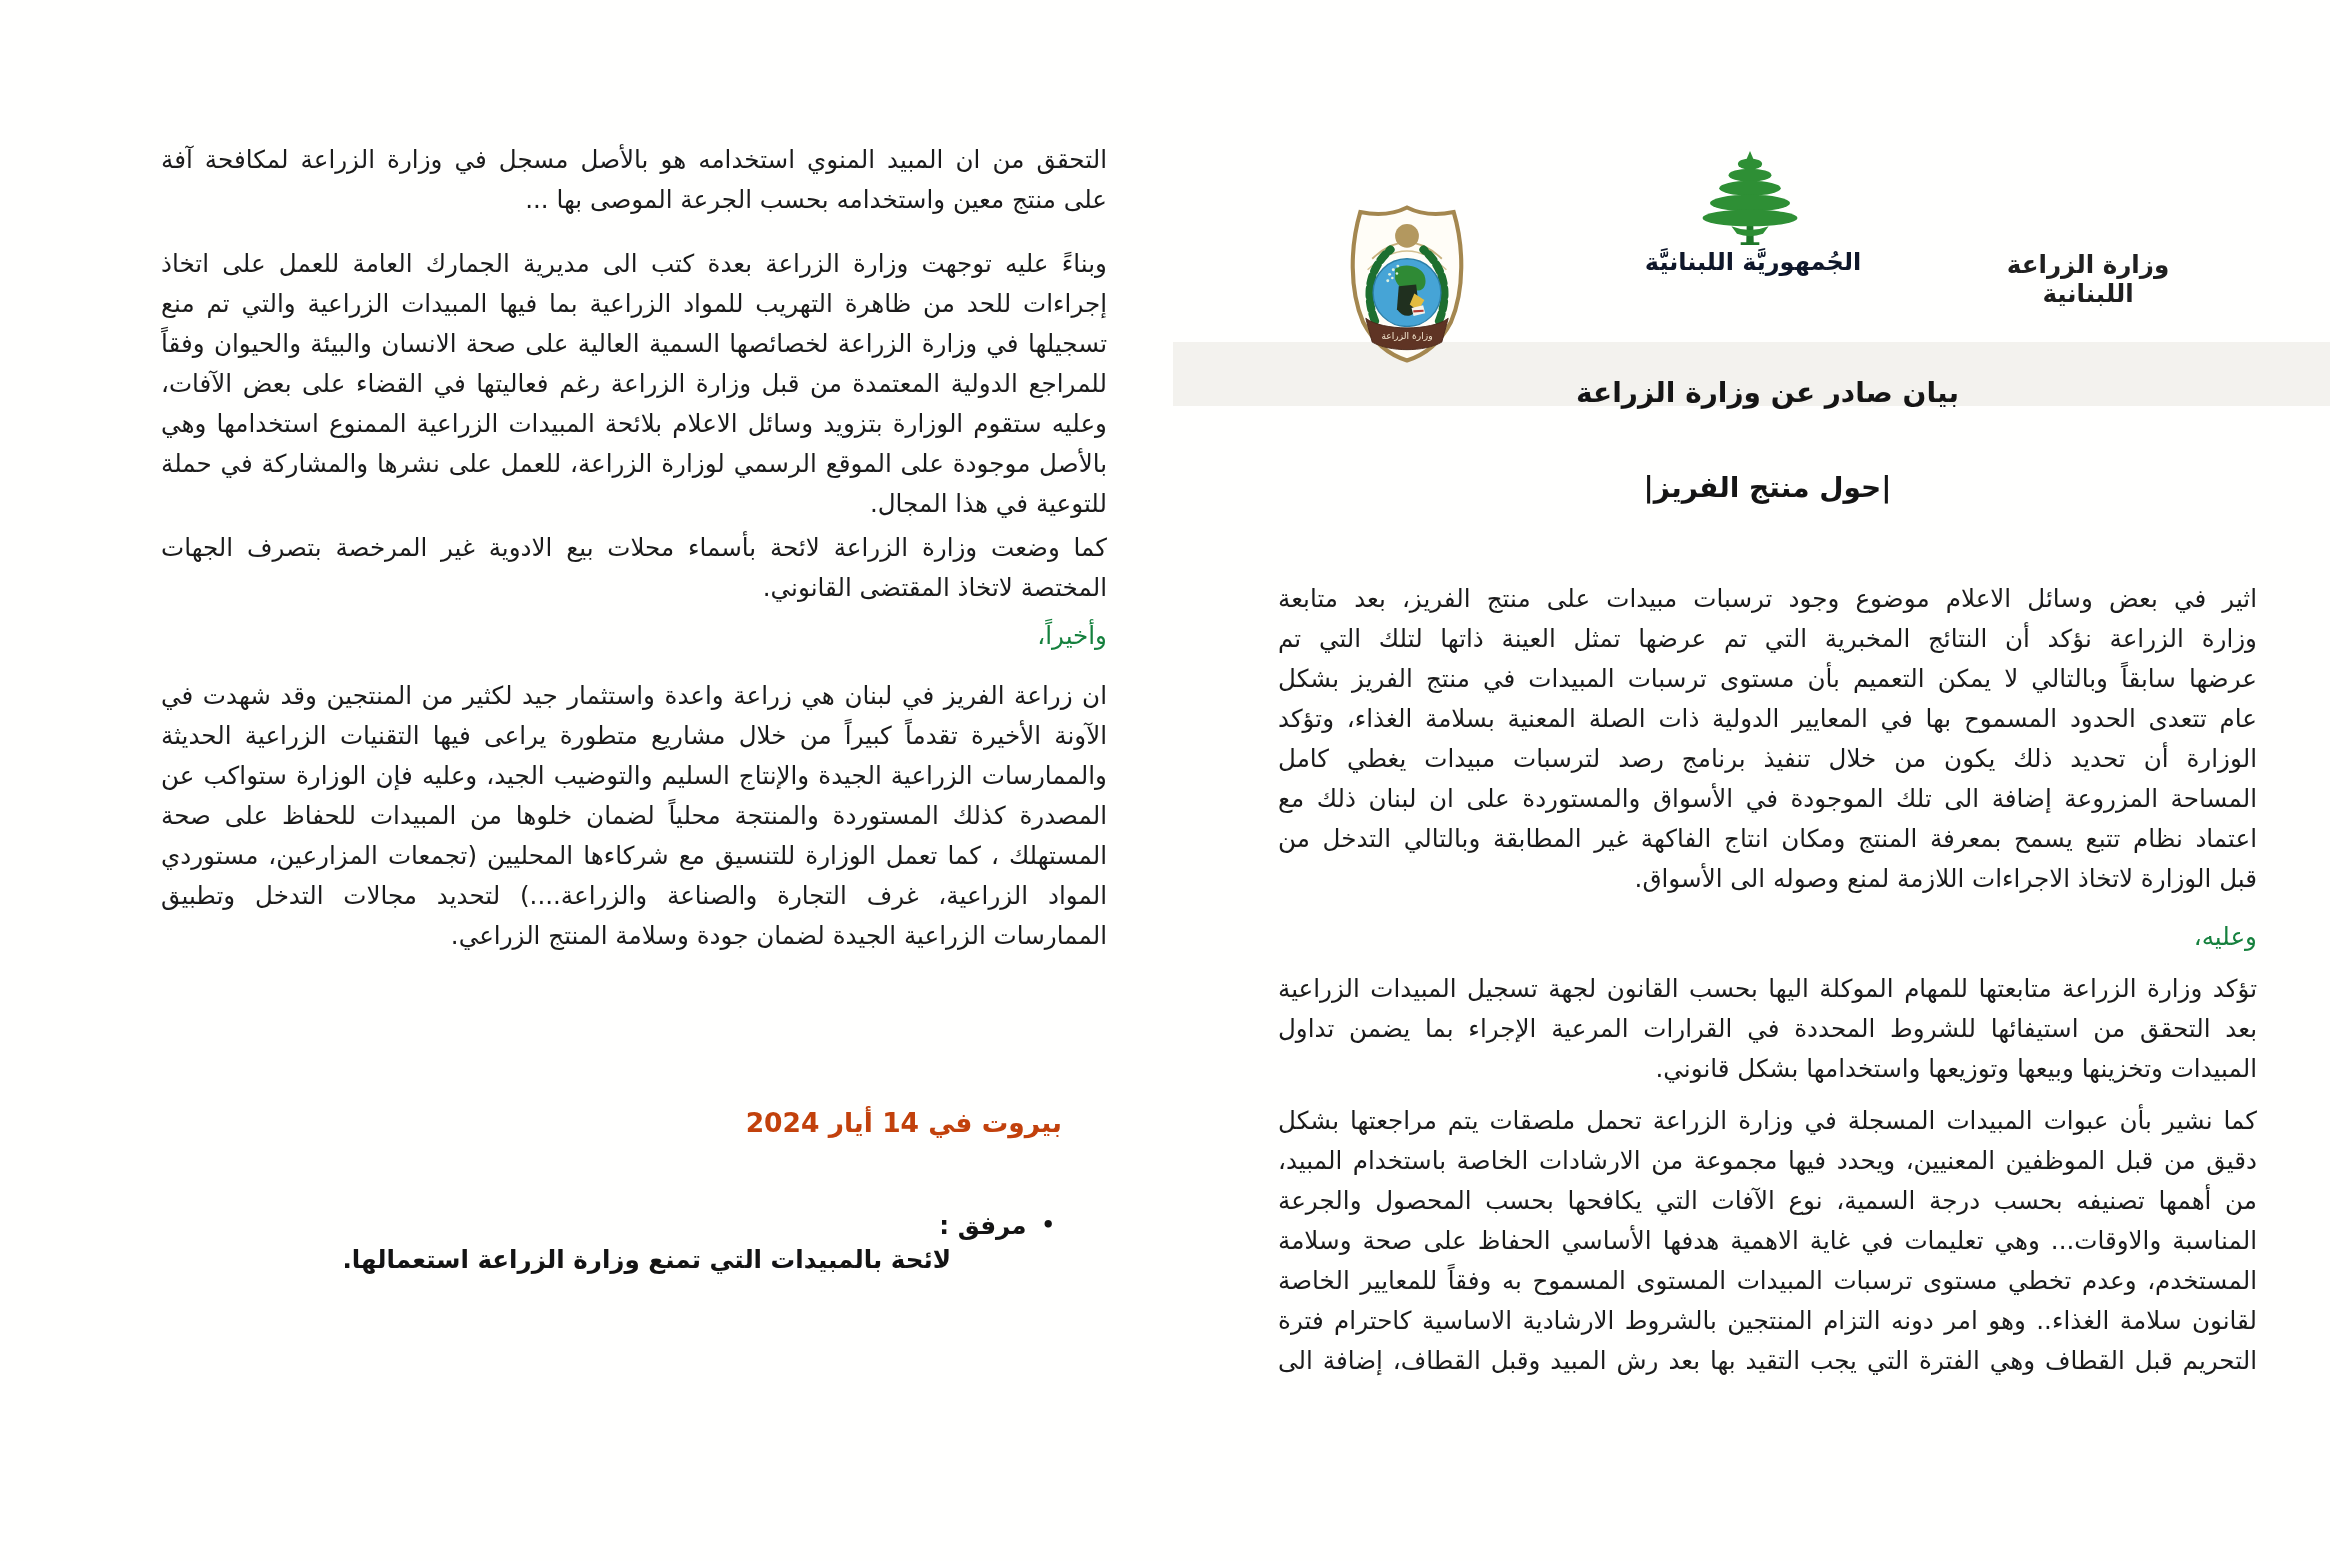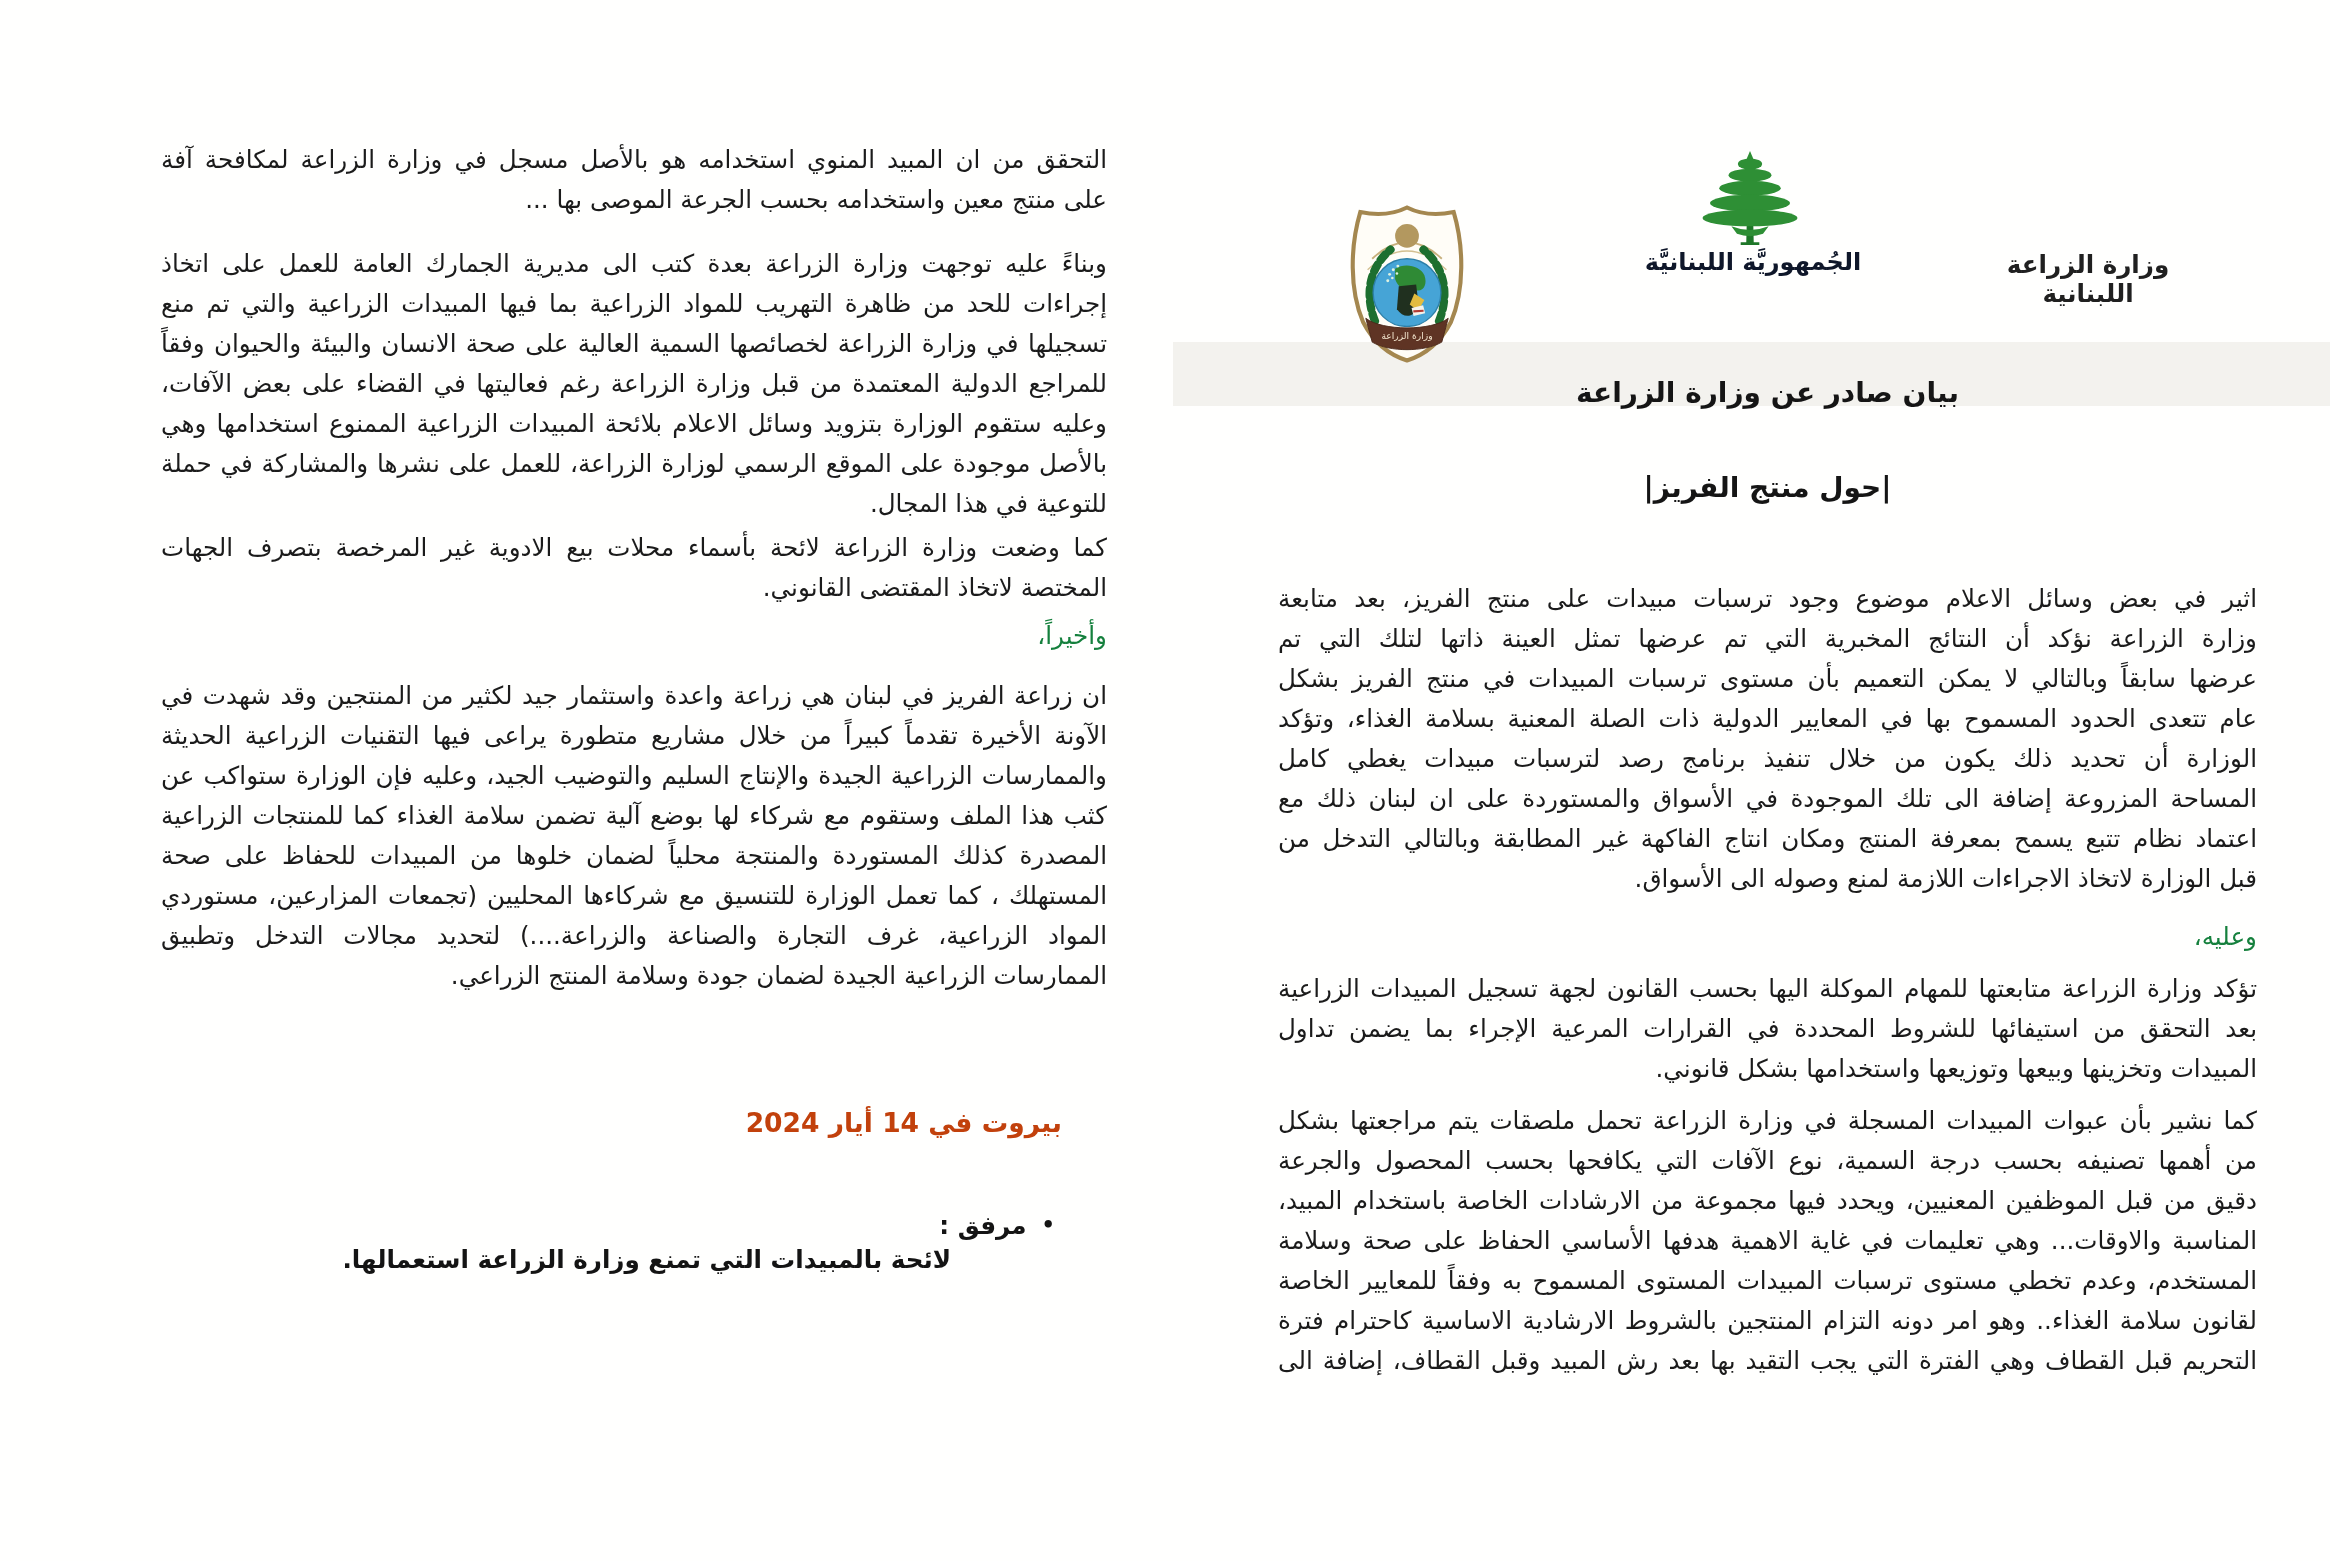--- a/index.html
+++ b/index.html
@@ -98,22 +98,22 @@
     <div class="single" style="top:906px">وعليه،</div>
 
     <div class="para" style="top:958px">
         <div class="tline">تؤكد وزارة الزراعة متابعتها للمهام الموكلة اليها بحسب القانون لجهة تسجيل المبيدات الزراعية</div>
         <div class="tline">بعد التحقق من استيفائها للشروط المحددة في القرارات المرعية الإجراء بما يضمن تداول</div>
         <div class="tline endline">المبيدات وتخزينها وبيعها وتوزيعها واستخدامها بشكل قانوني.</div>
       </div>
 
     <div class="para" style="top:1090px">
         <div class="tline">كما نشير بأن عبوات المبيدات المسجلة في وزارة الزراعة تحمل ملصقات يتم مراجعتها بشكل</div>
+        <div class="tline">دقيق من قبل الموظفين المعنيين، ويحدد فيها مجموعة من الارشادات الخاصة باستخدام المبيد،</div>
         <div class="tline">من أهمها تصنيفه بحسب درجة السمية، نوع الآفات التي يكافحها بحسب المحصول والجرعة</div>
-        <div class="tline">دقيق من قبل الموظفين المعنيين، ويحدد فيها مجموعة من الارشادات الخاصة باستخدام المبيد،</div>
         <div class="tline">المناسبة والاوقات... وهي تعليمات في غاية الاهمية هدفها الأساسي الحفاظ على صحة وسلامة</div>
         <div class="tline">المستخدم، وعدم تخطي مستوى ترسبات المبيدات المستوى المسموح به وفقاً للمعايير الخاصة</div>
         <div class="tline">لقانون سلامة الغذاء.. وهو امر دونه التزام المنتجين بالشروط الارشادية الاساسية كاحترام فترة</div>
         <div class="tline">التحريم قبل القطاف وهي الفترة التي يجب التقيد بها بعد رش المبيد وقبل القطاف، إضافة الى</div>
       </div>
   </div>
 
   <div class="page page-left">
     <div class="para" style="top:140px">
         <div class="tline">التحقق من ان المبيد المنوي استخدامه هو بالأصل مسجل في وزارة الزراعة لمكافحة آفة معينة</div>
@@ -134,21 +134,20 @@
         <div class="tline">كما وضعت وزارة الزراعة لائحة بأسماء محلات بيع الادوية غير المرخصة بتصرف الجهات</div>
         <div class="tline endline">المختصة لاتخاذ المقتضى القانوني.</div>
       </div>
 
     <div class="single" style="top:616px">وأخيراً،</div>
 
     <div class="para" style="top:676px">
         <div class="tline">ان زراعة الفريز في لبنان هي زراعة واعدة واستثمار جيد لكثير من المنتجين وقد شهدت في</div>
         <div class="tline">الآونة الأخيرة تقدماً كبيراً من خلال مشاريع متطورة يراعى فيها التقنيات الزراعية الحديثة</div>
         <div class="tline">والممارسات الزراعية الجيدة والإنتاج السليم والتوضيب الجيد، وعليه فإن الوزارة ستواكب عن</div>
-        <div class="tline">كثب هذا الملف وستقوم مع شركاء لها بوضع آلية تضمن سلامة الغذاء كما للمنتجات الزراعية</div>
         <div class="tline">المصدرة كذلك المستوردة والمنتجة محلياً لضمان خلوها من المبيدات للحفاظ على صحة</div>
         <div class="tline">المستهلك ، كما تعمل الوزارة للتنسيق مع شركاءها المحليين (تجمعات المزارعين، مستوردي</div>
         <div class="tline">المواد الزراعية، غرف التجارة والصناعة والزراعة....) لتحديد مجالات التدخل وتطبيق</div>
         <div class="tline endline">الممارسات الزراعية الجيدة لضمان جودة وسلامة المنتج الزراعي.</div>
       </div>
 
     <div class="date-line">بيروت في 14 أيار 2024</div>
 
     <div class="attach-row">
       <span class="attach-bullet">•</span>

